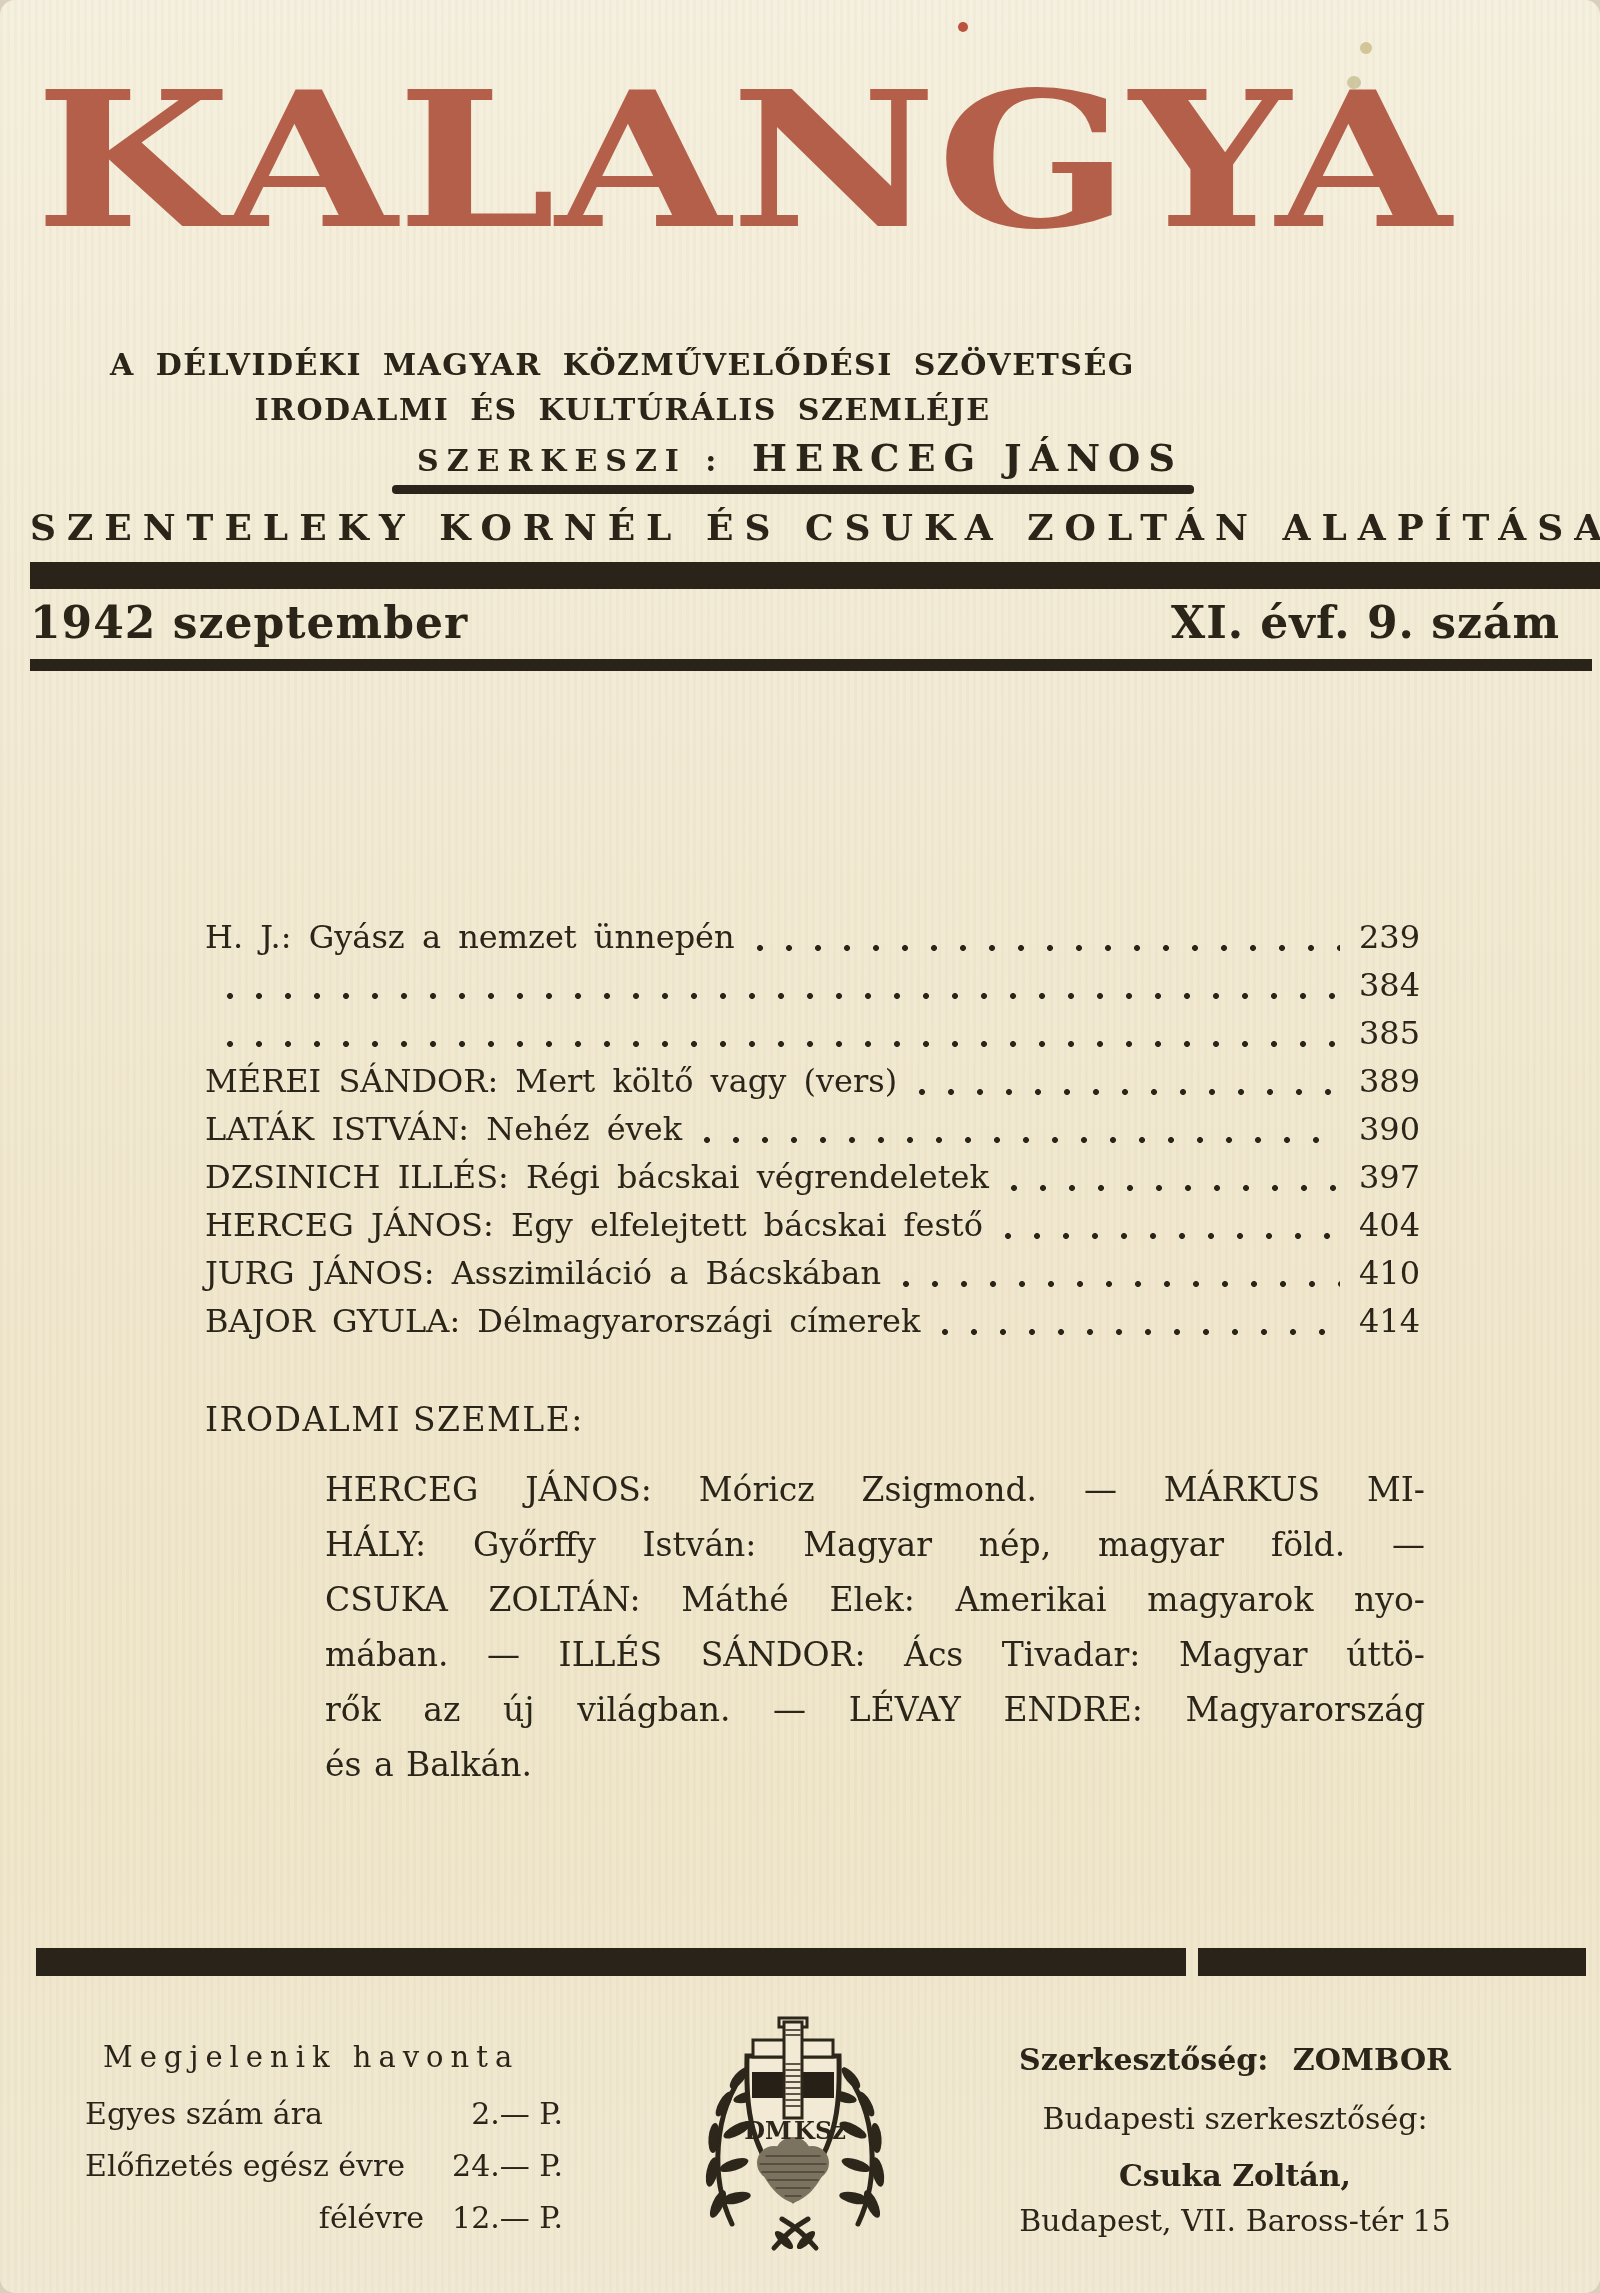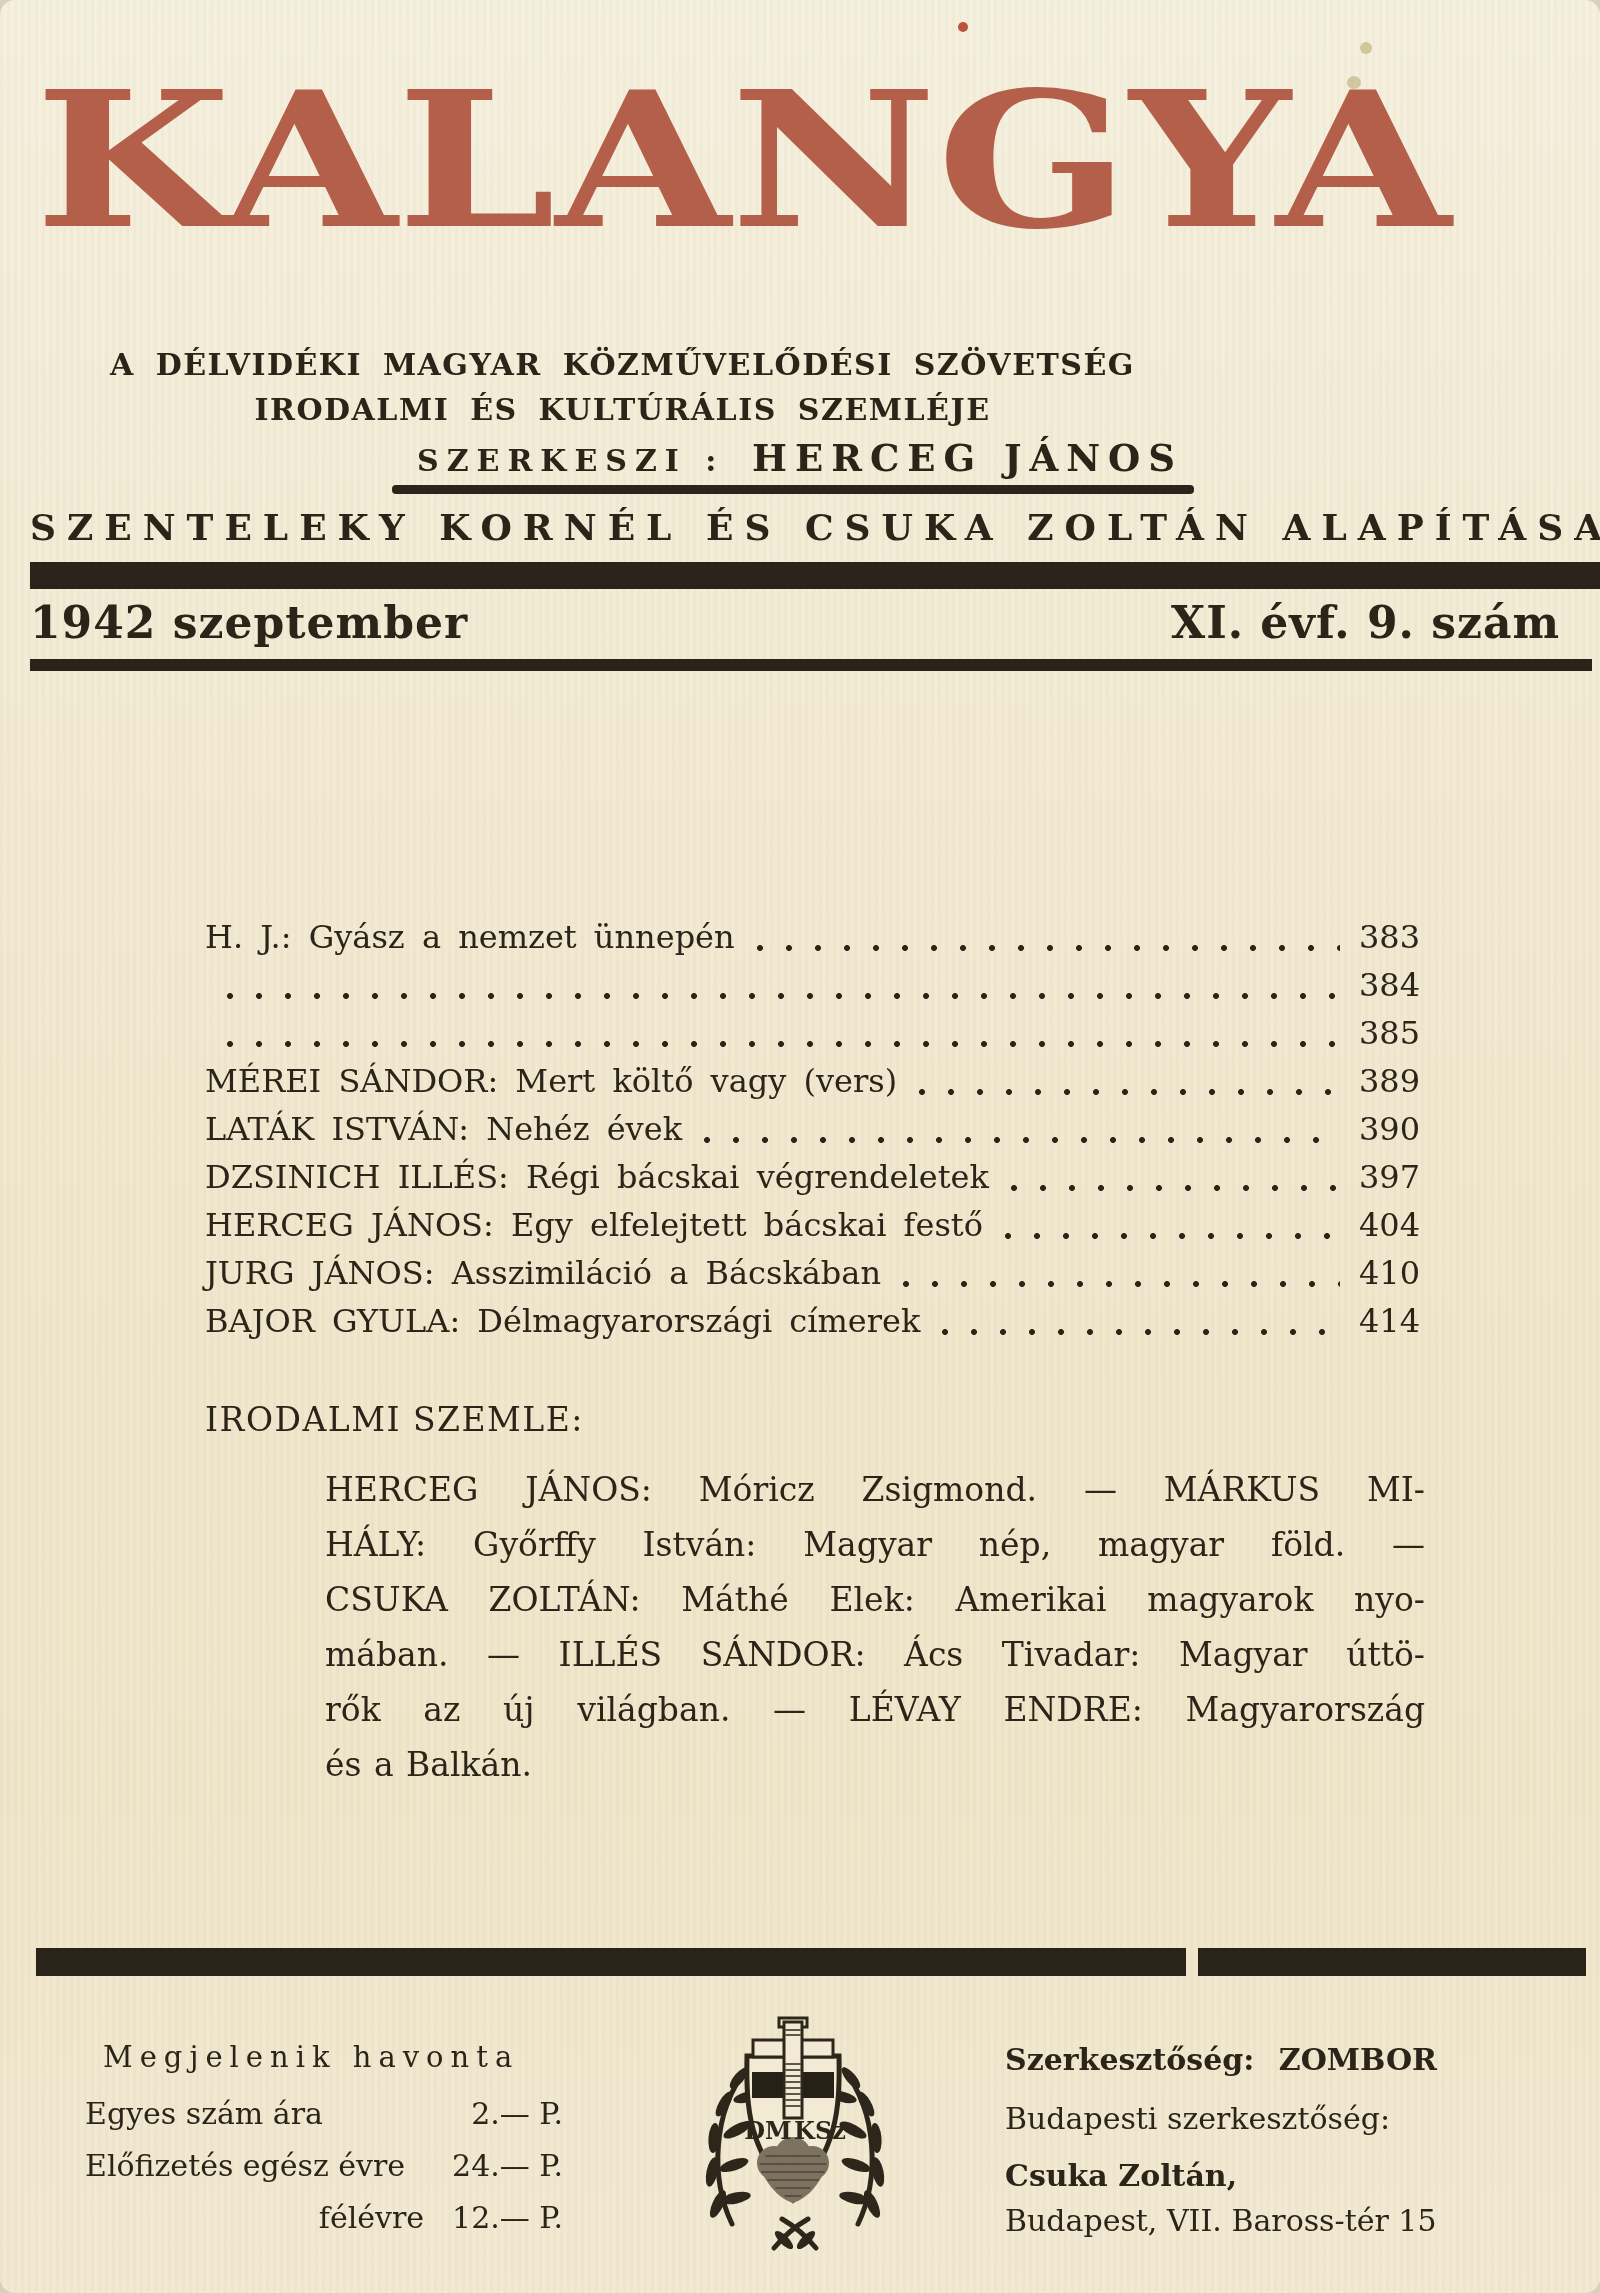--- a/index.html
+++ b/index.html
@@ -44,21 +44,21 @@
   .jline{text-align:justify;text-align-last:justify;word-spacing:2px;white-space:nowrap;}
   .jline.last{text-align-last:left;white-space:normal;}
   
   .fbar{position:absolute;top:1948px;height:28px;background:#29231a;}
   .fbar.seg1{left:36px;width:1150px;}
   .fbar.seg2{left:1198px;width:388px;}
   .foot-left{position:absolute;top:2040px;left:85px;width:478px;font-size:30px;}
   .foot-left .monthly{letter-spacing:7px;font-size:29px;margin-left:18px;margin-bottom:22px;white-space:nowrap;}
   .price-row{display:flex;justify-content:space-between;margin-top:17px;white-space:nowrap;}
   .price-row.right{justify-content:flex-end;gap:28px;text-align:right;}
-  .foot-right{position:absolute;top:2042px;left:1005px;width:460px;text-align:left;font-size:30px;}
+  .foot-right{position:absolute;top:2042px;left:1005px;width:460px;text-align:center;font-size:30px;}
   .foot-right .l1{font-weight:bold;word-spacing:14px;white-space:nowrap;}
   .foot-right .l2{margin-top:24px;white-space:nowrap;}
   .foot-right .l3{margin-top:22px;font-weight:bold;white-space:nowrap;}
   .foot-right .l4{margin-top:10px;white-space:nowrap;}
   .emblem{position:absolute;left:688px;top:2016px;width:214px;height:250px;}
   
   .stain{position:absolute;border-radius:50%;}
   .stain.s1{left:958px;top:22px;width:10px;height:10px;background:#b5432c;opacity:.9;}
   .stain.s2{left:1360px;top:42px;width:12px;height:12px;background:#b7a45f;opacity:.55;}
   .stain.s3{left:1347px;top:76px;width:14px;height:13px;background:#a59a58;opacity:.45;}
@@ -91,21 +91,21 @@
 
   <div class="bar1"></div>
   <div class="issue-date">1942 szeptember</div>
   <div class="issue-no">XI. évf. 9. szám</div>
   <div class="bar2"></div>
 
   <div class="toc">
     <div class="toc-row">
       <span class="toc-title">H. J.: Gyász a nemzet ünnepén</span>
       <span class="toc-dots"></span>
-      <span class="toc-page">383</span>
+      <span class="toc-page">239</span>
     </div>
     <div class="toc-row">
       <span class="toc-dots"></span>
       <span class="toc-page">384</span>
     </div>
     <div class="toc-row">
       <span class="toc-dots"></span>
       <span class="toc-page">385</span>
     </div>
     <div class="toc-row">

